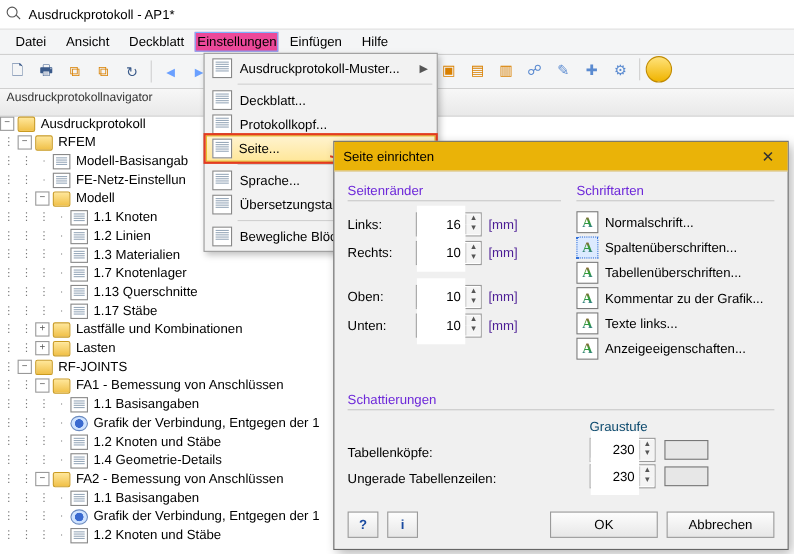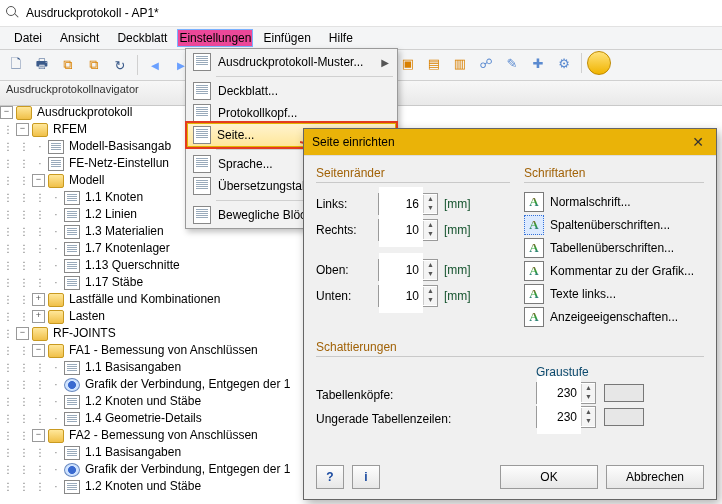--- a/index.html
+++ b/index.html
@@ -36,32 +36,32 @@
 .dd-row.hover{background:linear-gradient(#fff3cf,#ffe79a);border:1px solid #e5b200;margin:-1px;padding-left:29px}
 .dd-row.hl{outline:2px solid #e33b20;outline-offset:0}
 .dd-ic.page{background:#fff;border:1px solid #888}
 .dd-ic.page::after{content:"";display:block;margin:2px;height:1px;background:#9ab;box-shadow:0 2px 0 #9ab,0 4px 0 #9ab,0 6px 0 #9ab,0 8px 0 #9ab}
 
 .dialog{position:absolute;left:303px;top:128px;width:412px;height:370px;background:#f0f0f0;border:1px solid #666;box-shadow:3px 4px 10px rgba(0,0,0,.3)}
 .dlg-title{height:26px;background:#eab308;display:flex;align-items:center;padding:0 8px;justify-content:space-between;border-bottom:1px solid #ddd}
 .dlg-close{font-size:14px;color:#333;padding:0 4px}
 .dlg-body{padding:10px 12px}
 .groupbox{border:none;margin:0 0 6px 0;padding:0}
-.gb-title{color:#a16207;font-size:12px;padding-bottom:2px}
+.gb-title{color:#6d28d9;font-size:12px;padding-bottom:2px}
 .gb-line{height:1px;background:#c9c9c9;margin-bottom:8px}
 .two-col{display:flex;gap:14px}
 .left-col{flex:1}
 .right-col{width:180px}
 .field-row{display:flex;align-items:center;height:26px;gap:6px}
 .field-row .lab{width:56px}
 .spin{display:flex;align-items:center;border:1px solid #9a9a9a;background:#fff;height:20px}
 .spin input{width:36px;border:none;text-align:right;padding:0 4px;font:inherit;height:34px;outline:none}
 .spin .ar{width:14px;display:flex;flex-direction:column}
 .spin .ar span{height:9px;font-size:7px;line-height:8px;text-align:center;background:#f4f4f4;border-left:1px solid #ccc;color:#555}
-.unit{color:#14532d}
+.unit{color:#4c1d95}
 .font-item{display:flex;align-items:center;height:22px;gap:6px;margin-bottom:1px}
 .font-item .fi-ic{width:18px;height:18px;border:1px solid #7a7a7a;display:flex;align-items:center;justify-content:center;background:#fff;font-weight:bold;font-family:Georgia,serif}
 .font-item.sel .fi-ic{border:1px dotted #3471d8;background:#dceaff}
 .fi-ic .A{font-size:13px;background:linear-gradient(#d04040,#30a030 50%,#3060d0);-webkit-background-clip:text;color:transparent}
 .shade-row{display:flex;align-items:center;height:24px;gap:8px}
 .shade-row .lab{width:158px}
 .swatch{width:38px;height:16px;border:1px solid #777;background:#e7e7e7}
 .btnrow{display:flex;align-items:center;gap:8px;position:absolute;bottom:10px;left:12px;right:12px}
 .pushbtn{height:22px;min-width:72px;border:1px solid #9a9a9a;background:linear-gradient(#fdfdfd,#e7e7e7);padding:0 12px;display:flex;align-items:center;justify-content:center}
 .iconbtn{width:26px;height:22px;border:1px solid #9a9a9a;background:linear-gradient(#fdfdfd,#e7e7e7);display:flex;align-items:center;justify-content:center;color:#1a4aa0;font-weight:bold}
@@ -425,21 +425,21 @@
                 <span class="fi-ic">
                   <span class="A">A</span>
                 </span>
                 <span>Anzeigeeigenschaften...</span>
               </div>
             </div>
         </div>
       </div>
     </div>
 
-    <div class="groupbox" style="margin-top:6px">
+    <div class="groupbox" style="margin-top:22px">
       <div class="gb-title">Schattierungen</div>
       <div class="gb-line"></div>
       <div style="display:flex">
         <div style="flex:1">
           <div style="height:18px"></div>
           <div class="shade-row">
             <span class="lab">Tabellenköpfe:</span>
           </div>
           <div class="shade-row">
             <span class="lab">Ungerade Tabellenzeilen:</span>

